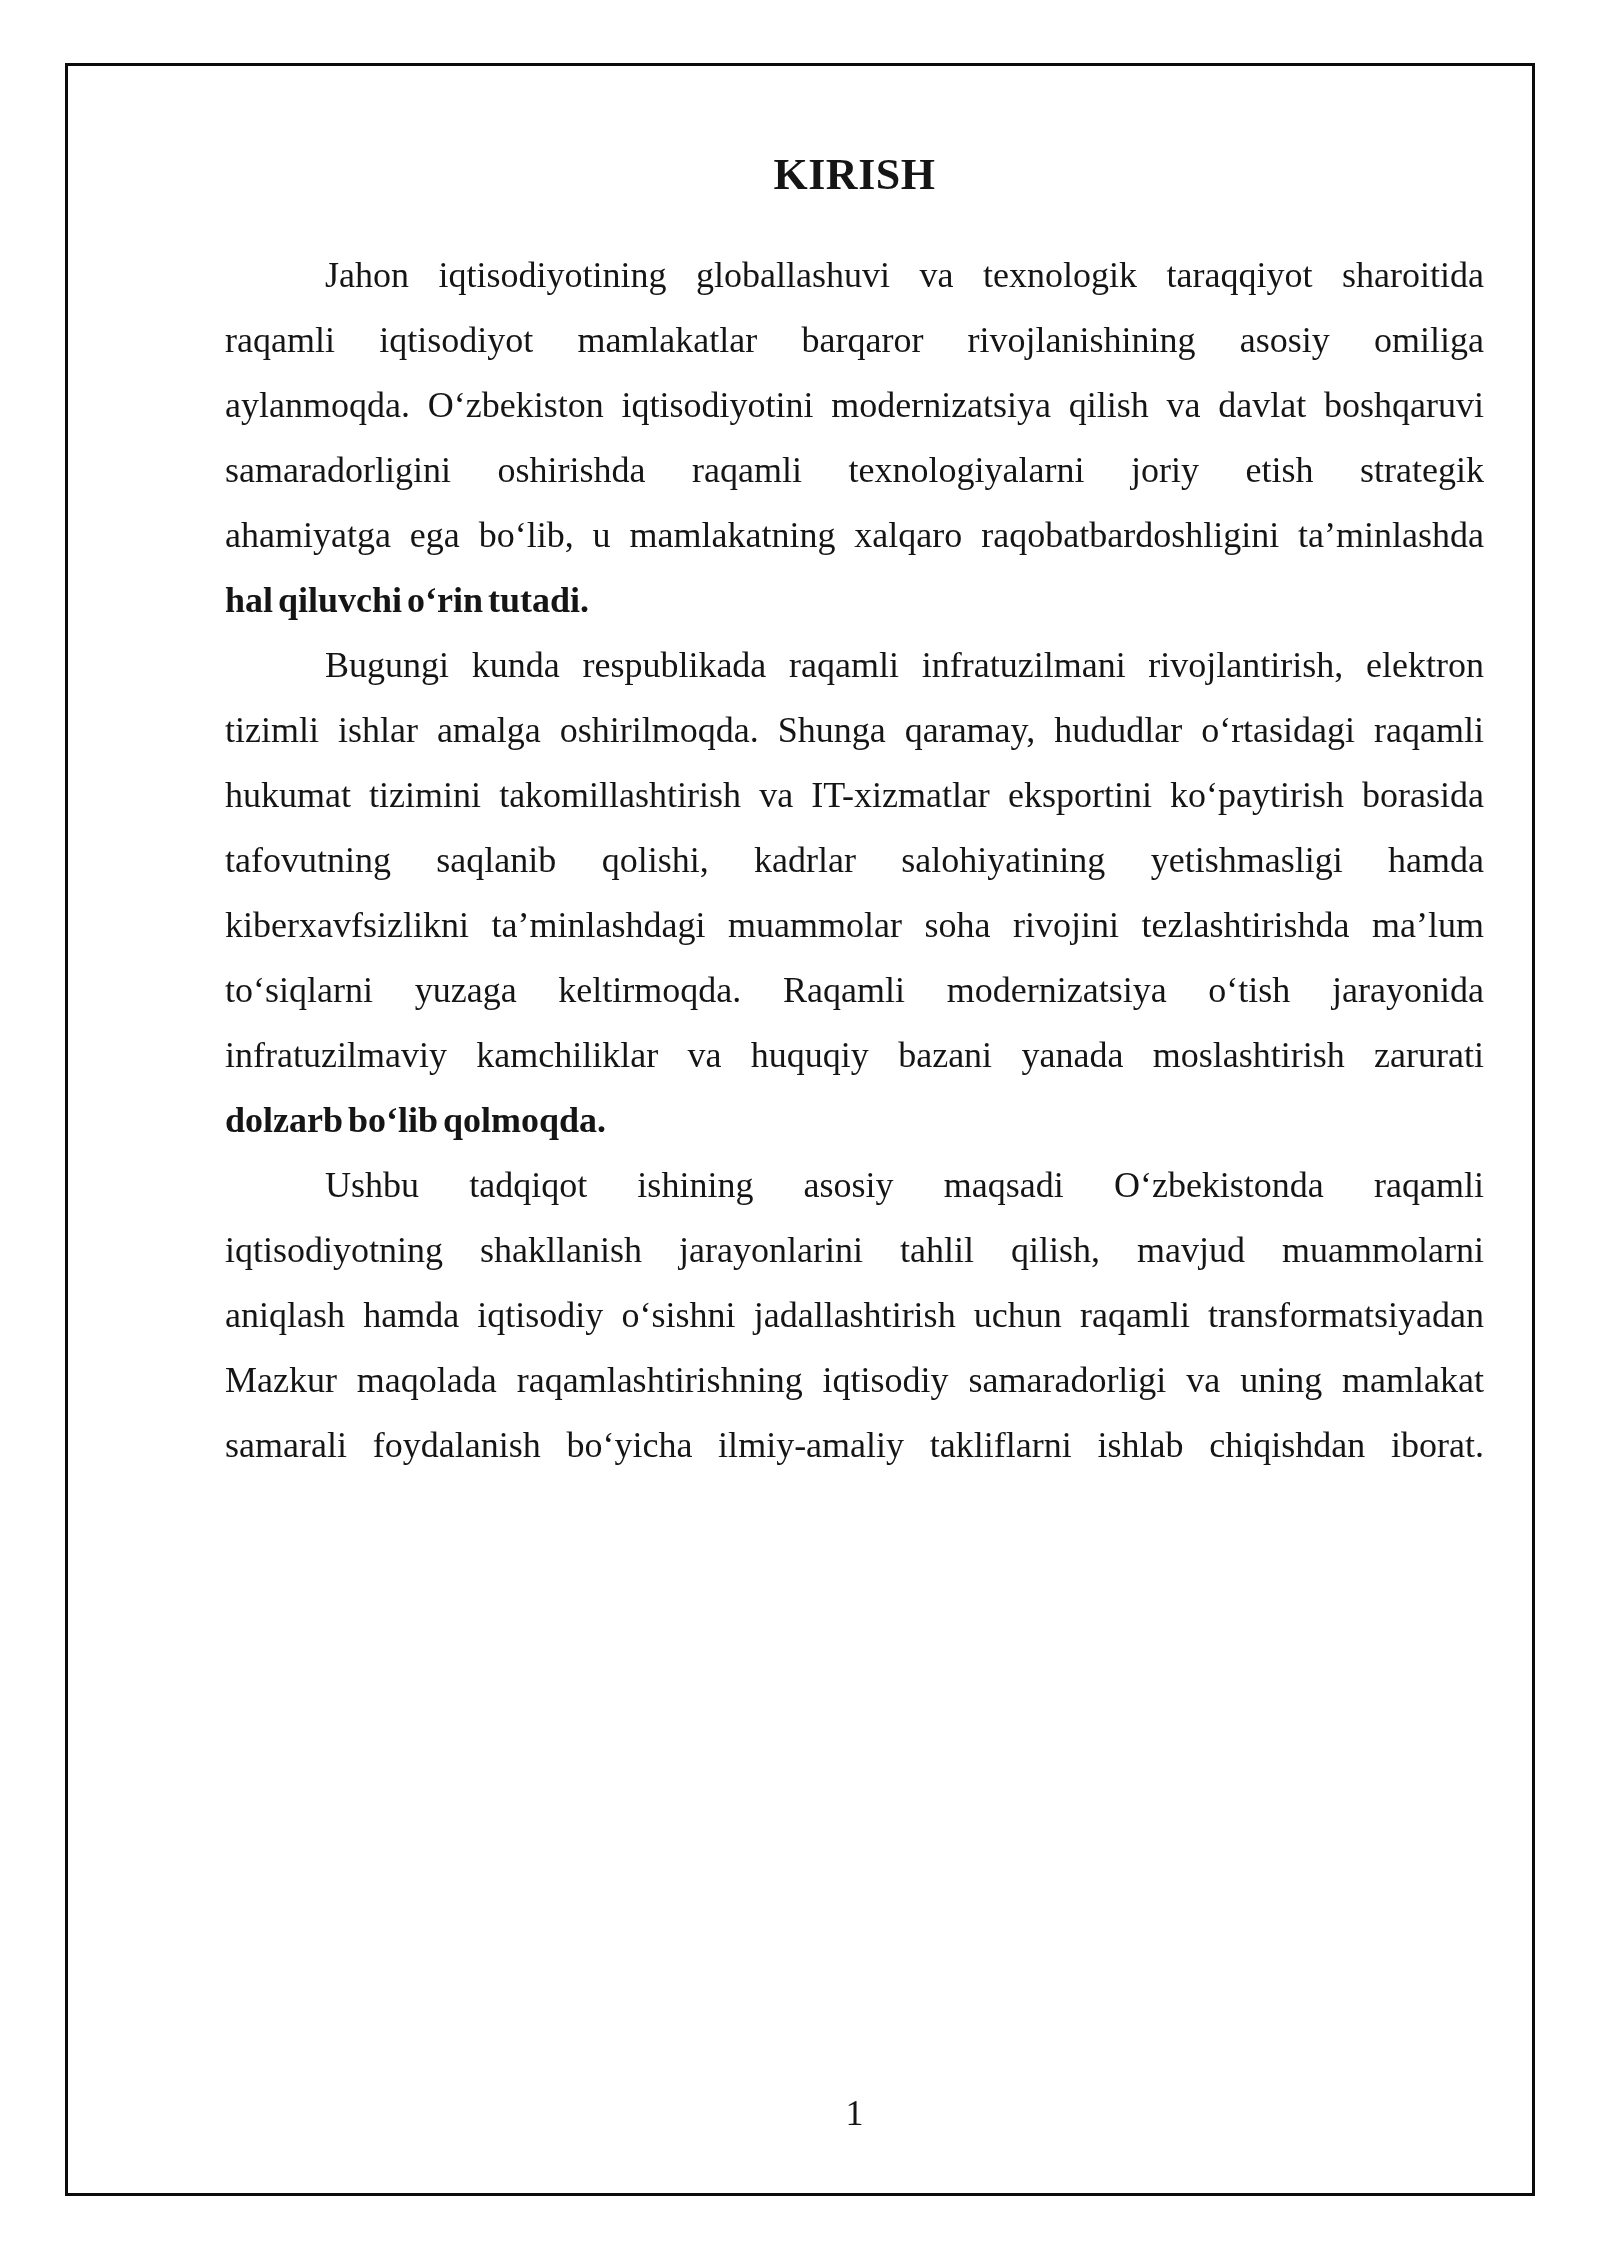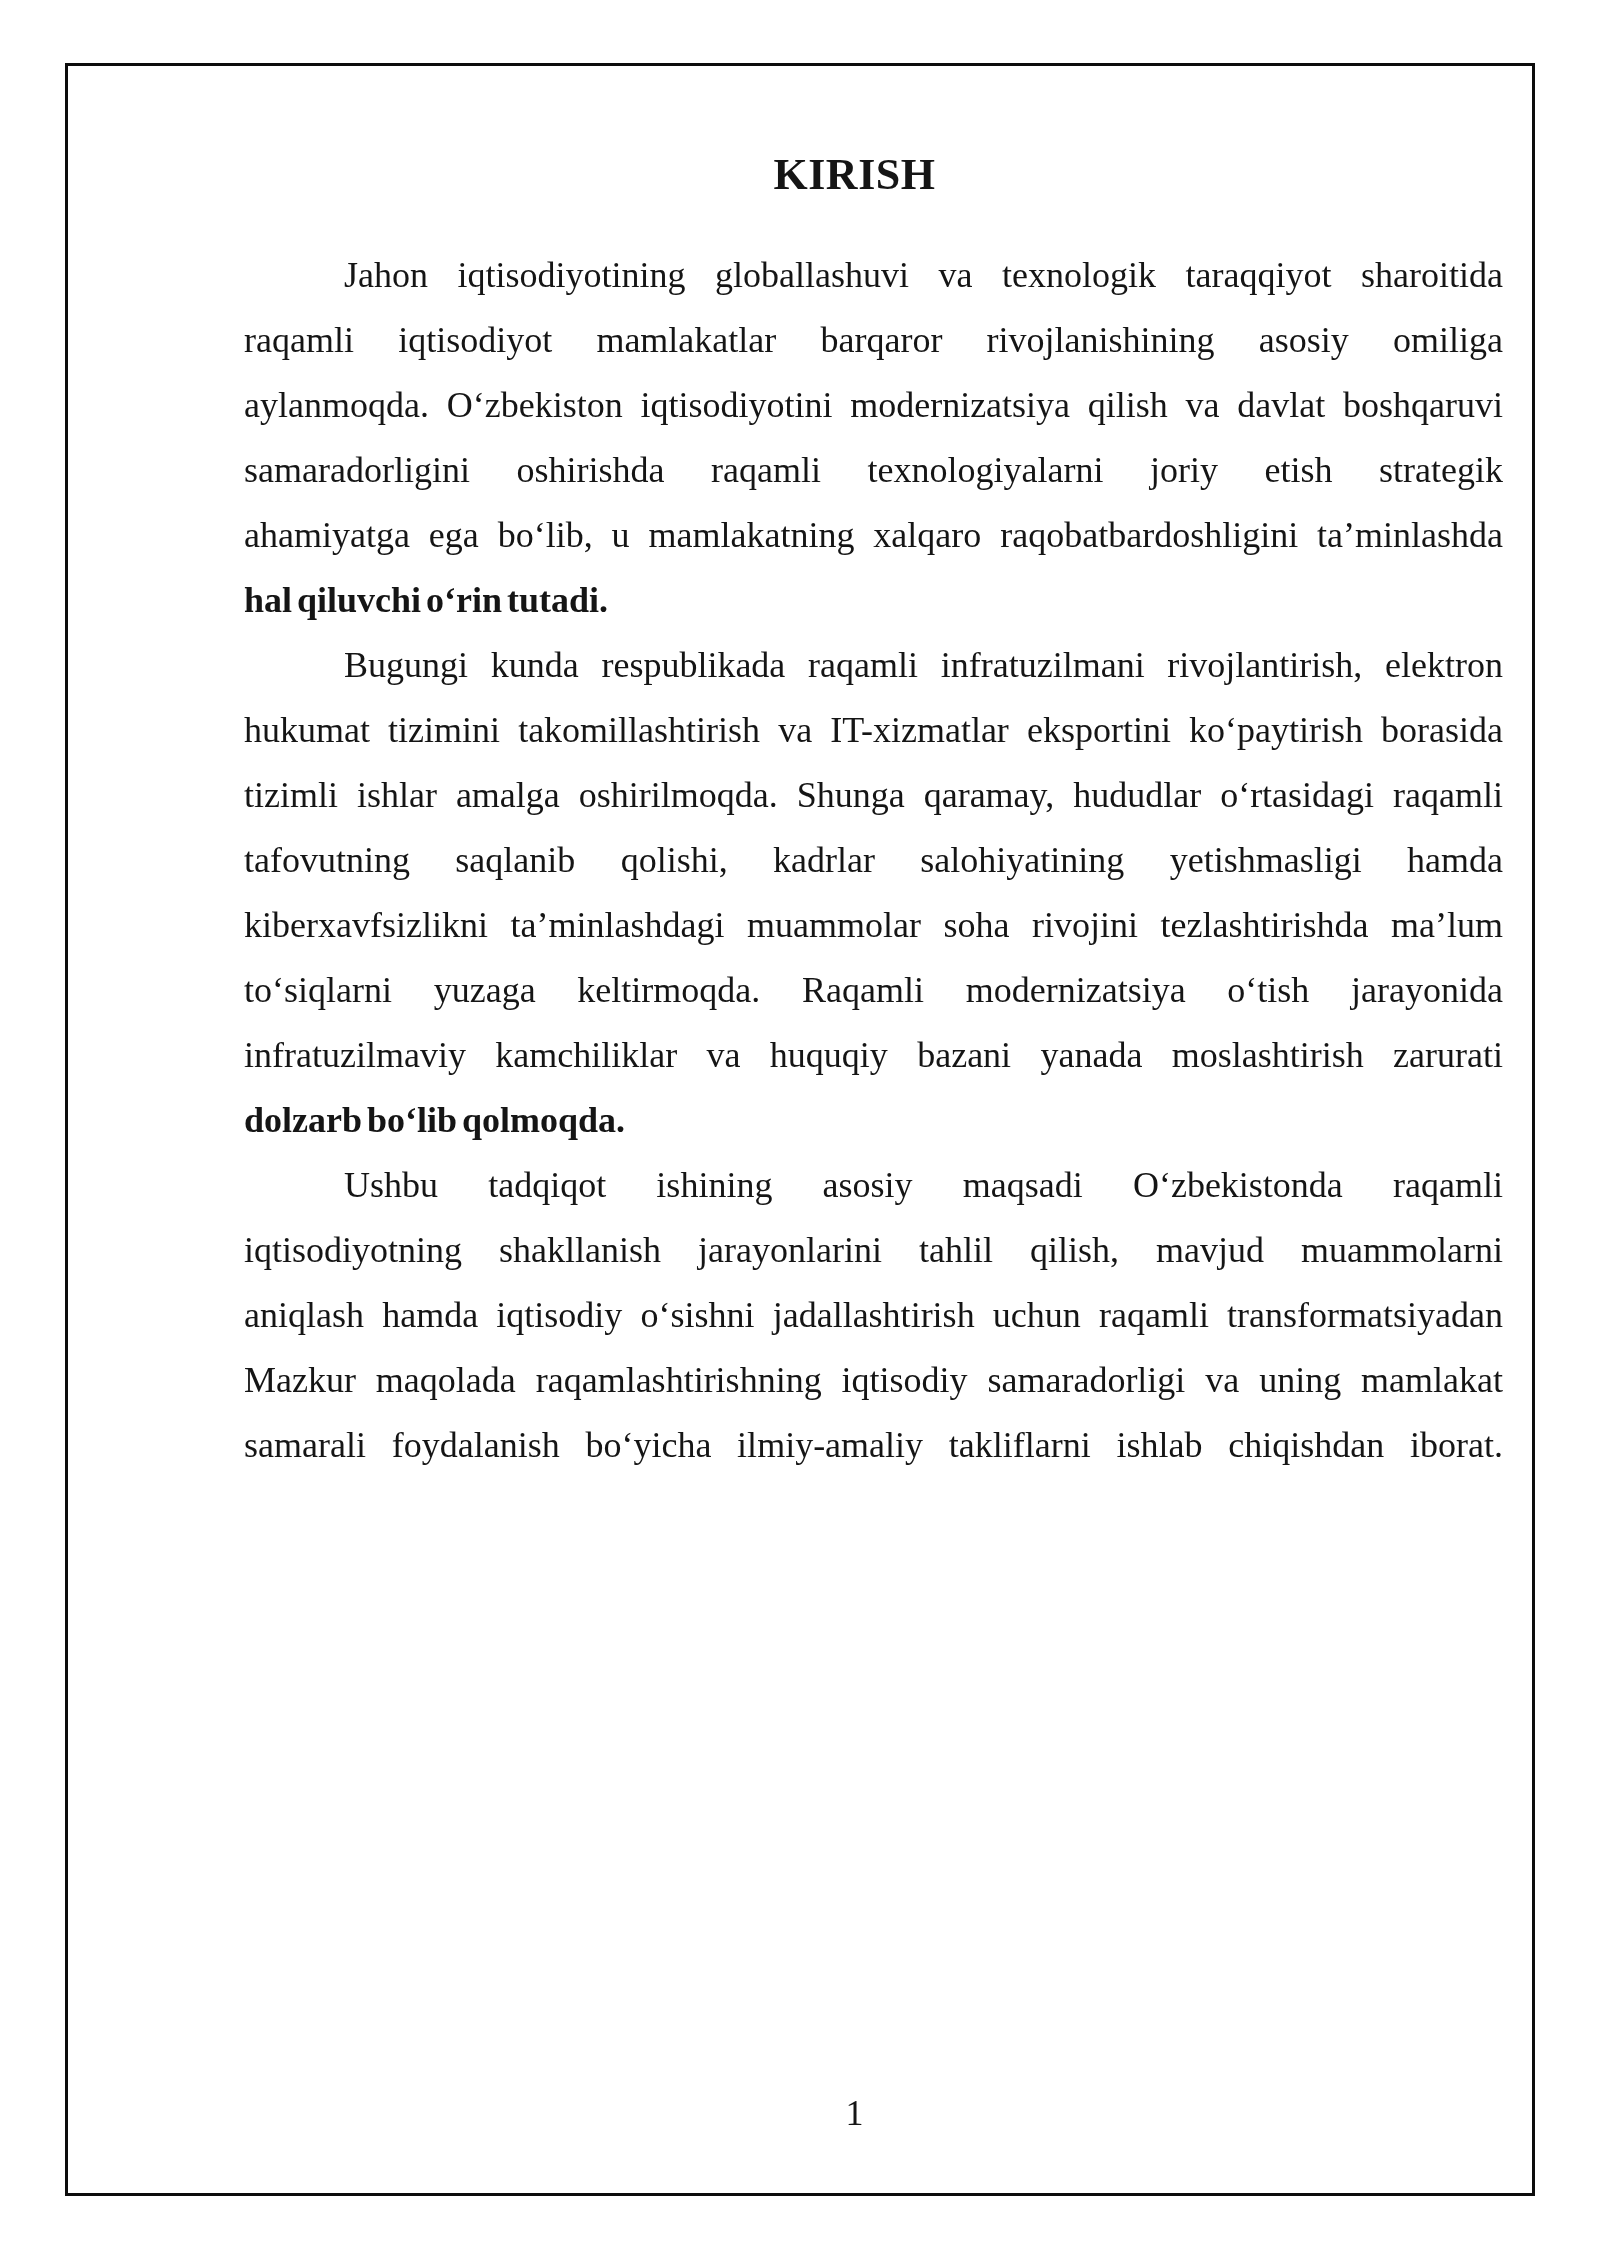--- a/index.html
+++ b/index.html
@@ -35,21 +35,20 @@
     line-height: 50px;
     font-weight: bold;
     text-align: center;
     letter-spacing: 0.5px;
   }
   .body-text {
     position: absolute;
     left: 225px;
     top: 243px;
     width: 1259px;
-    margin-left: 19px;
   }
   .paragraph {
     margin: 0;
     padding: 0;
   }
   .line {
     font-size: 36px;
     line-height: 65px;
     text-align: justify;
     text-align-last: justify;
@@ -86,22 +85,22 @@
       <div class="line indent">Jahon iqtisodiyotining globallashuvi va texnologik taraqqiyot sharoitida</div>
       <div class="line">raqamli iqtisodiyot mamlakatlar barqaror rivojlanishining asosiy omiliga</div>
       <div class="line">aylanmoqda. O‘zbekiston iqtisodiyotini modernizatsiya qilish va davlat boshqaruvi</div>
       <div class="line">samaradorligini oshirishda raqamli texnologiyalarni joriy etish strategik</div>
       <div class="line">ahamiyatga ega bo‘lib, u mamlakatning xalqaro raqobatbardoshligini ta’minlashda</div>
       <div class="line final">hal qiluvchi o‘rin tutadi.</div>
     </div>
 
     <div class="paragraph">
       <div class="line indent">Bugungi kunda respublikada raqamli infratuzilmani rivojlantirish, elektron</div>
+      <div class="line">tizimli ishlar amalga oshirilmoqda. Shunga qaramay, hududlar o‘rtasidagi raqamli</div>
       <div class="line">hukumat tizimini takomillashtirish va IT-xizmatlar eksportini ko‘paytirish borasida</div>
-      <div class="line">tizimli ishlar amalga oshirilmoqda. Shunga qaramay, hududlar o‘rtasidagi raqamli</div>
       <div class="line">tafovutning saqlanib qolishi, kadrlar salohiyatining yetishmasligi hamda</div>
       <div class="line">kiberxavfsizlikni ta’minlashdagi muammolar soha rivojini tezlashtirishda ma’lum</div>
       <div class="line">to‘siqlarni yuzaga keltirmoqda. Raqamli modernizatsiya o‘tish jarayonida</div>
       <div class="line">infratuzilmaviy kamchiliklar va huquqiy bazani yanada moslashtirish zarurati</div>
       <div class="line final">dolzarb bo‘lib qolmoqda.</div>
     </div>
 
     <div class="paragraph">
       <div class="line indent">Ushbu tadqiqot ishining asosiy maqsadi O‘zbekistonda raqamli</div>
       <div class="line">iqtisodiyotning shakllanish jarayonlarini tahlil qilish, mavjud muammolarni</div>

